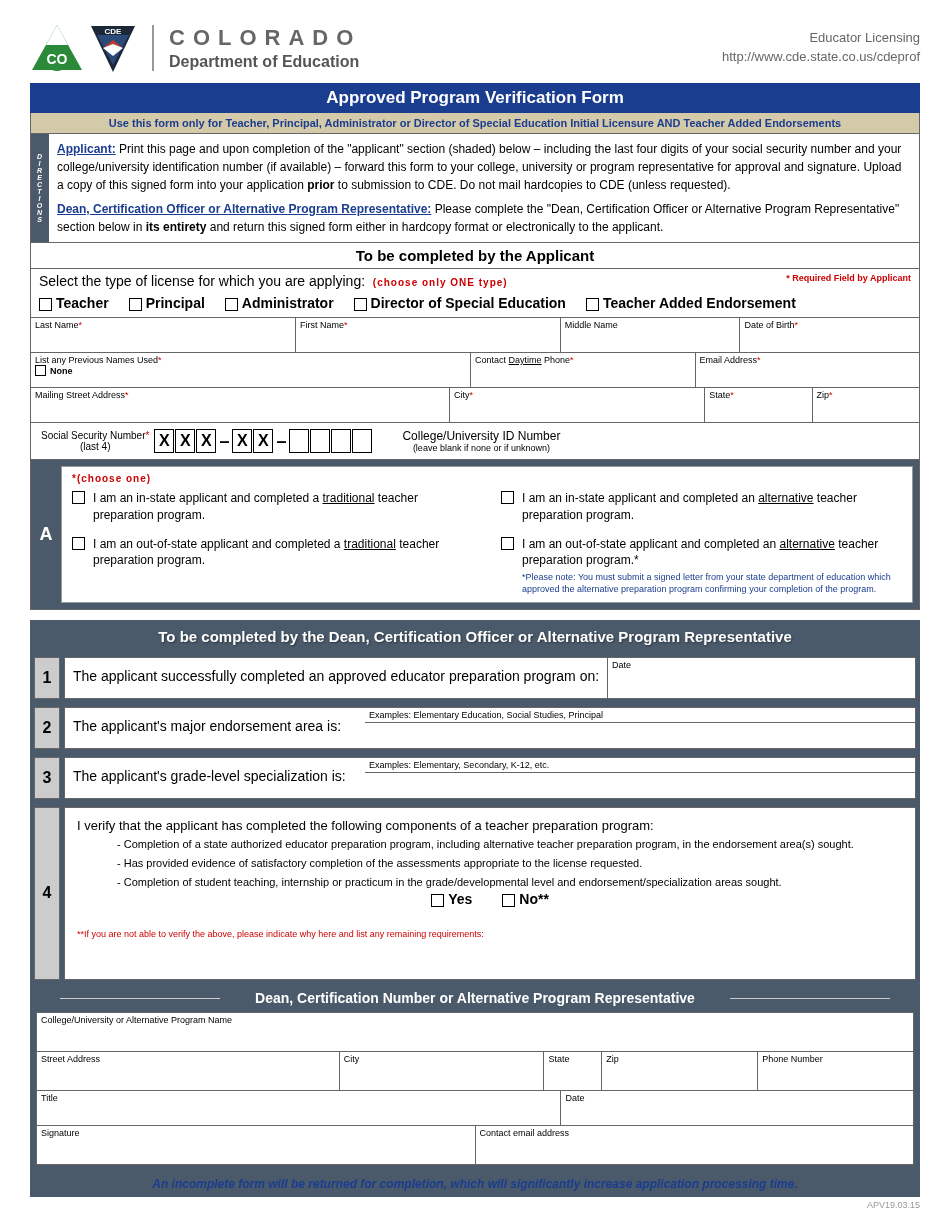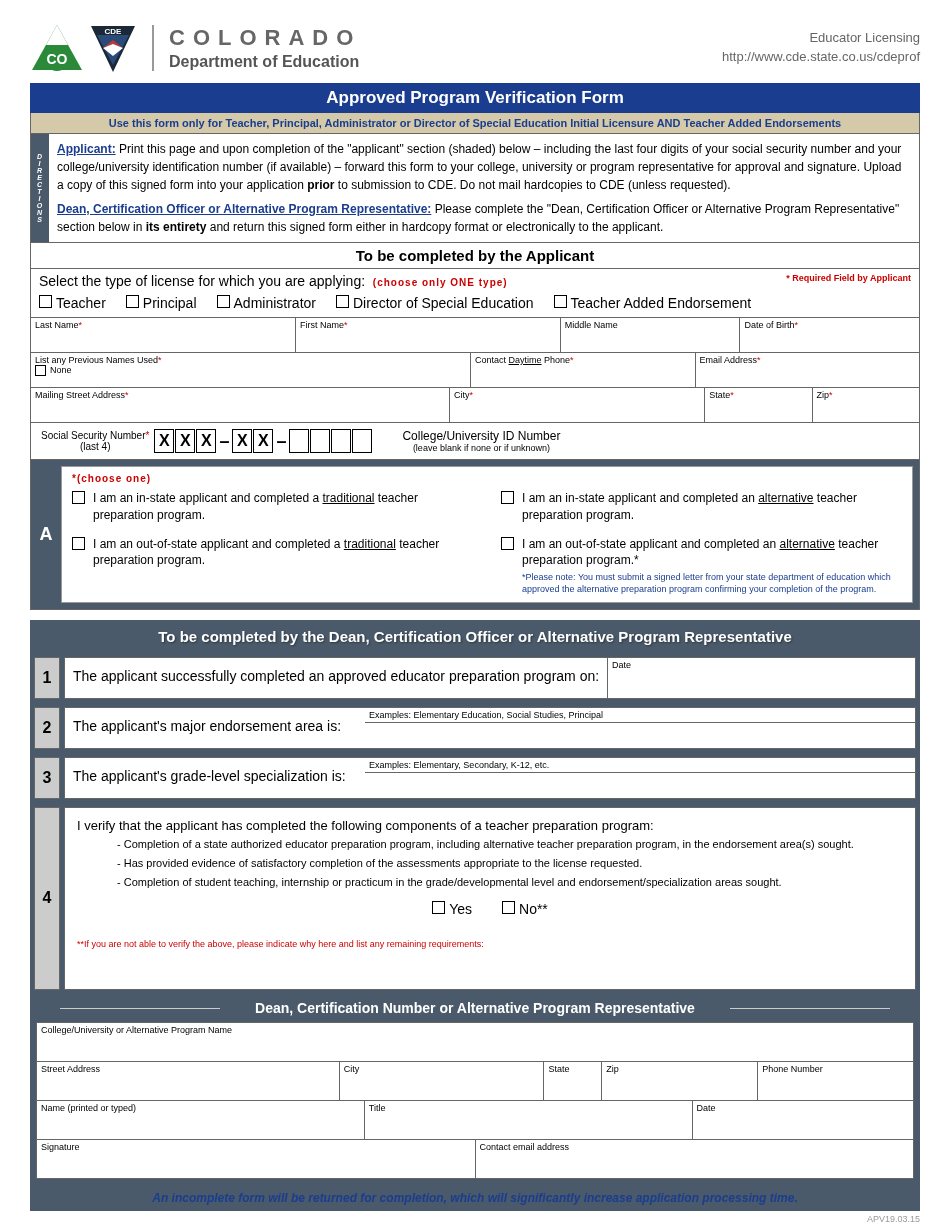--- a/index.html
+++ b/index.html
@@ -21,21 +21,21 @@
   .dir-label { background: #4a5a6a; color: #fff; width: 18px; display: flex; flex-direction: column; align-items: center; justify-content: center; font-size: 7px; font-weight: bold; letter-spacing: 1px; font-style: italic; }
   .dir-label span { display: block; }
   .dir-content { padding: 6px 8px; font-size: 12px; line-height: 1.5; flex: 1; }
   .dir-content a { color: #1a3d8f; text-decoration: underline; font-weight: bold; }
   .section-heading { background: #fff; text-align: center; font-weight: bold; font-size: 15px; padding: 4px; border: 1px solid #666; border-top: none; }
   .applicant-box { border: 1px solid #666; border-top: none; }
   .type-select { padding: 4px 8px; font-size: 14px; display: flex; justify-content: space-between; align-items: flex-start; }
   .type-hint { color: #c00; font-size: 10px; font-weight: bold; letter-spacing: 1px; }
   .req-note { color: #c00; font-size: 9px; font-weight: bold; }
   .type-checks { padding: 2px 8px 6px; font-size: 14px; display: flex; gap: 20px; align-items: center; }
-  .chk { display: inline-flex; align-items: flex-start; gap: 4px; }
+  .chk { display: inline-flex; align-items: flex-end; gap: 4px; font-weight: bold; }
   .checkbox { width: 13px; height: 13px; border: 1.5px solid #000; display: inline-block; }
   .field-row { display: flex; border-top: 1px solid #666; }
   .field { border-right: 1px solid #666; padding: 2px 4px; min-height: 34px; font-size: 9px; }
   .field:last-child { border-right: none; }
   .star { color: #c00; }
   .ssn-row { display: flex; border-top: 1px solid #666; padding: 6px 10px; align-items: center; gap: 30px; }
   .ssn-block { display: flex; align-items: center; gap: 5px; }
   .ssn-label { font-size: 10px; text-align: center; }
   .ssn-boxes { display: flex; gap: 1px; align-items: center; }
   .ssn-box { width: 20px; height: 24px; border: 1px solid #000; display: flex; align-items: center; justify-content: center; font-weight: bold; font-size: 16px; }
@@ -55,21 +55,21 @@
   .dean-heading { background: #4a5a6a; color: #fff; text-align: center; font-weight: bold; font-size: 15px; padding: 8px; margin-top: 10px; text-shadow: 1px 1px 2px rgba(0,0,0,0.4); }
   .num-row { display: flex; background: #4a5a6a; padding: 4px; gap: 4px; }
   .num-box { width: 26px; background: #ccc; border: 1px solid #666; display: flex; align-items: center; justify-content: center; font-weight: bold; font-size: 16px; }
   .num-content { flex: 1; background: #fff; border: 1px solid #666; min-height: 42px; display: flex; }
   .num-text { padding: 10px 8px; font-size: 14px; }
   .num-date { border-left: 1px solid #666; width: 150px; padding: 2px 4px; font-size: 9px; }
   .stack { display: flex; flex-direction: column; flex: 1; }
   .stack-top { font-size: 9px; padding: 2px 4px; border-bottom: 1px solid #666; }
   .verify-content { flex: 1; background: #fff; border: 1px solid #666; padding: 10px 12px; font-size: 13px; }
   .verify-content .li { font-size: 11px; margin-left: 40px; margin-top: 4px; line-height: 1.4; }
-  .yes-no { text-align: center; margin-top: 10px; font-size: 14px; display: flex; justify-content: center; gap: 30px; }
+  .yes-no { text-align: center; font-size: 14px; display: flex; justify-content: center; gap: 30px; }
   .verify-note { color: #c00; font-size: 9px; margin-top: 22px; }
   .sig-heading { background: #4a5a6a; color: #fff; text-align: center; font-weight: bold; font-size: 14px; padding: 6px; position: relative; }
   .sig-heading::before, .sig-heading::after { content: ""; position: absolute; top: 50%; width: 160px; height: 1.5px; background: #ccc; }
   .sig-heading::before { left: 30px; }
   .sig-heading::after { right: 30px; }
   .sig-block { background: #4a5a6a; padding: 0 6px 6px; }
   .sig-inner { background: #fff; border: 1px solid #666; }
   .footer-note { background: #4a5a6a; color: #1a3d8f; text-align: center; font-style: italic; font-weight: bold; font-size: 12px; padding: 6px; }
   .version { text-align: right; font-size: 9px; color: #999; margin-top: 3px; }
   b { font-weight: bold; }
@@ -295,21 +295,20 @@
       <div class="field" style="flex:1;min-height:38px"><span>College/University or Alternative Program Name</span></div>
     </div>
     <div class="field-row">
       <div class="field" style="flex:3;min-height:38px"><span>Street Address</span></div>
       <div class="field" style="flex:2"><span>City</span></div>
       <div class="field" style="flex:0.5"><span>State</span></div>
       <div class="field" style="flex:1.5"><span>Zip</span></div>
       <div class="field" style="flex:1.5"><span>Phone Number</span></div>
     </div>
     <div class="field-row">
-      <div class="field" style="flex:3;min-height:38px"><span>Name (printed or typed)</span></div>
       <div class="field" style="flex:3"><span>Title</span></div>
       <div class="field" style="flex:2"><span>Date</span></div>
     </div>
     <div class="field-row">
       <div class="field" style="flex:1;min-height:38px"><span>Signature</span></div>
       <div class="field" style="flex:1"><span>Contact email address</span></div>
     </div>
   </div>
 </div>
 <div class="footer-note">An incomplete form will be returned for completion, which will significantly increase application processing time.</div>

